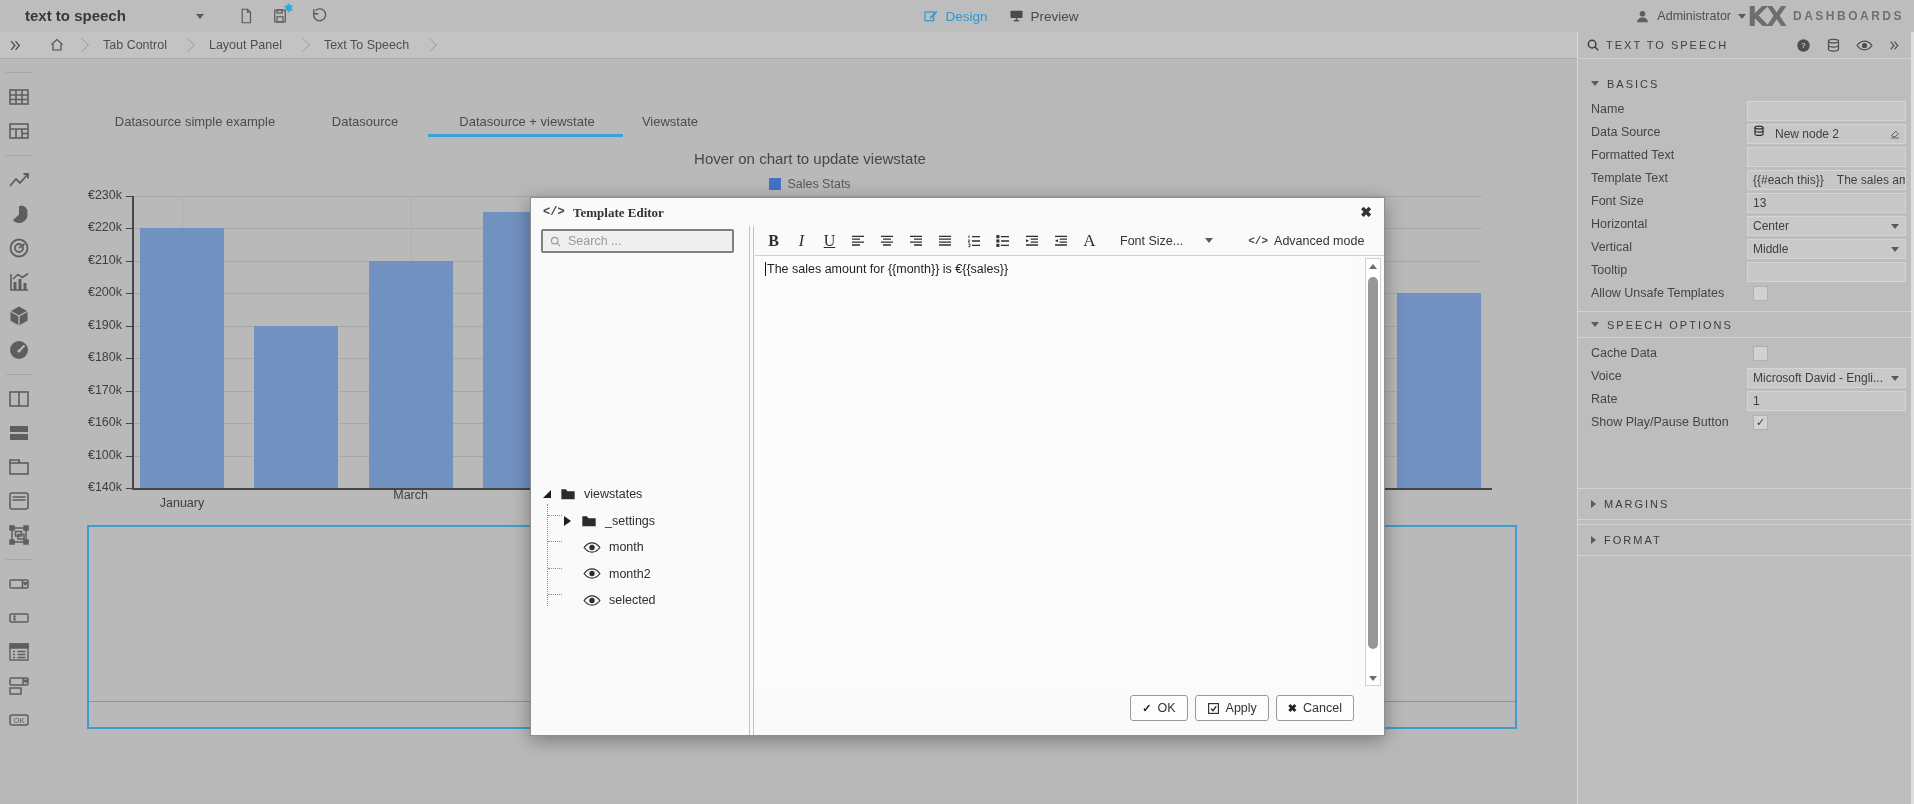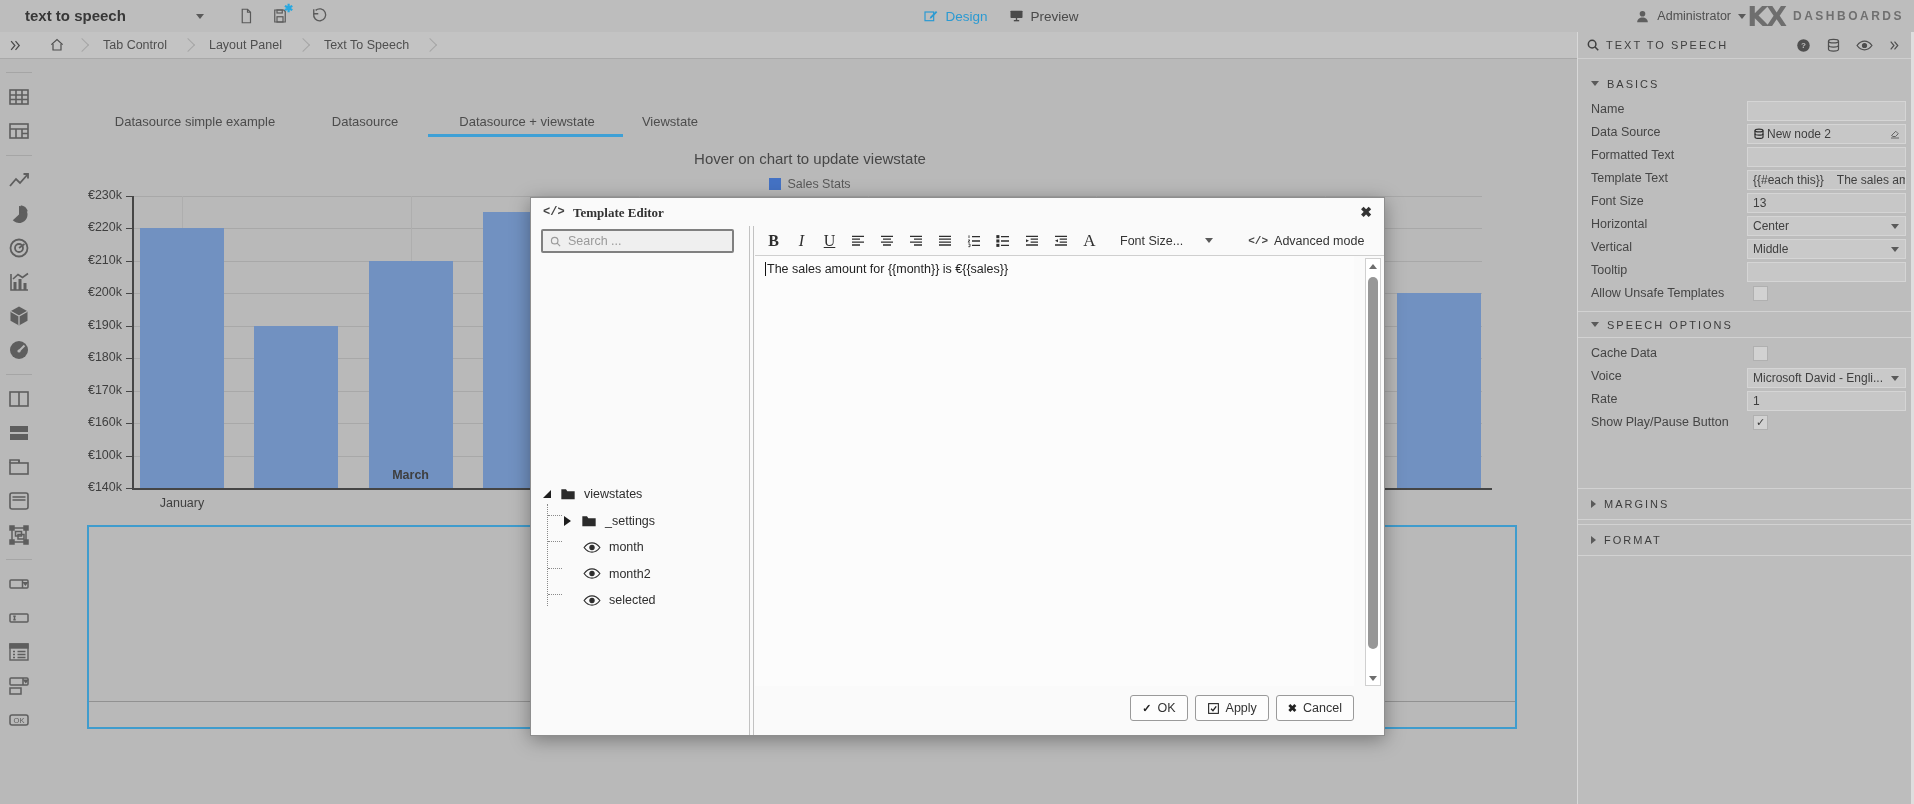--- a/index.html
+++ b/index.html
@@ -103,21 +103,21 @@
   .sec-title{font-size:11px;letter-spacing:2px;color:#3d3d3d;}
   .insp-label{position:absolute;left:13px;font-size:12.5px;color:#454545;}
   .insp-input{position:absolute;left:169px;width:152px;height:18px;background:#c7c7c7;border:1px solid #d5d5d5;font-size:12px;color:#3f3f3f;
               padding-left:5px;line-height:18px;white-space:pre;overflow:hidden;cursor:text;}
   .insp-select{position:absolute;left:169px;width:152px;height:18px;background:#c9c9c9;border:1px solid #d5d5d5;font-size:12px;color:#3f3f3f;
                padding-left:5px;line-height:18px;white-space:nowrap;overflow:hidden;cursor:pointer;}
   .sel-car{position:absolute;right:6px;top:7px;}
   .checkbox{position:absolute;left:175px;width:13px;height:13px;background:#d2d2d2;border:1px solid #b0b0b0;cursor:pointer;
             display:flex;align-items:center;justify-content:center;font-size:11px;color:#3a3a3a;}
   .checkbox.on::after{content:"\2713";}
-  .ds-row{display:flex;align-items:center;gap:2px;}
+  .ds-row{display:flex;gap:10px;}
 </style>
 </head>
 <body>
 
 <div id="root">
 
   <div id="topbar">
     <div id="dash-title">text to speech</div>
     <div id="title-caret" class="car-down"></div>
     <svg class="top-ic" style="left:237px" width="18" height="18" viewBox="0 0 24 24" fill="none" stroke="#5a5a5a" stroke-width="1.6">
@@ -328,21 +328,21 @@
       <div class="gridv" style="left: 1096.4px; top: 196px; height: 292px;"></div>
       <div class="gridv" style="left: 1325px; top: 196px; height: 292px;"></div>
       <div class="bar" style="left: 140px; top: 228.444px; width: 84px; height: 259.556px; background: rgb(113, 145, 193);"></div>
       <div class="bar" style="left: 254.3px; top: 325.778px; width: 84px; height: 162.222px; background: rgb(113, 145, 193);"></div>
       <div class="bar" style="left: 368.6px; top: 260.889px; width: 84px; height: 227.111px; background: rgb(113, 145, 193);"></div>
       <div class="bar" style="left: 482.9px; top: 212.222px; width: 84px; height: 275.778px; background: rgb(113, 145, 193);"></div>
       <div class="bar" style="left: 1397.3px; top: 293.333px; width: 84px; height: 194.667px; background: rgb(113, 145, 193);"></div>
       <div class="axis-y" style="left: 132px; top: 196px; height: 294px;"></div>
       <div class="axis-x" style="left: 132px; top: 488px; width: 1360px;"></div>
       <div class="xlab" style="left: 137px; top: 496px;">January</div>
-      <div class="xlab" style="left: 365.6px; top: 468px; font-weight: bold;">March</div>
+      <div class="xlab" style="left: 365.6px; top: 488px;">March</div>
     </div>
 
   <div id="selection-box">
     <div id="selection-split"></div>
   </div>
 
   <div id="modal">
     <div id="modal-header">
       <span id="modal-code-glyph">&lt;/&gt;</span>
       <span id="modal-title">Template Editor</span>

